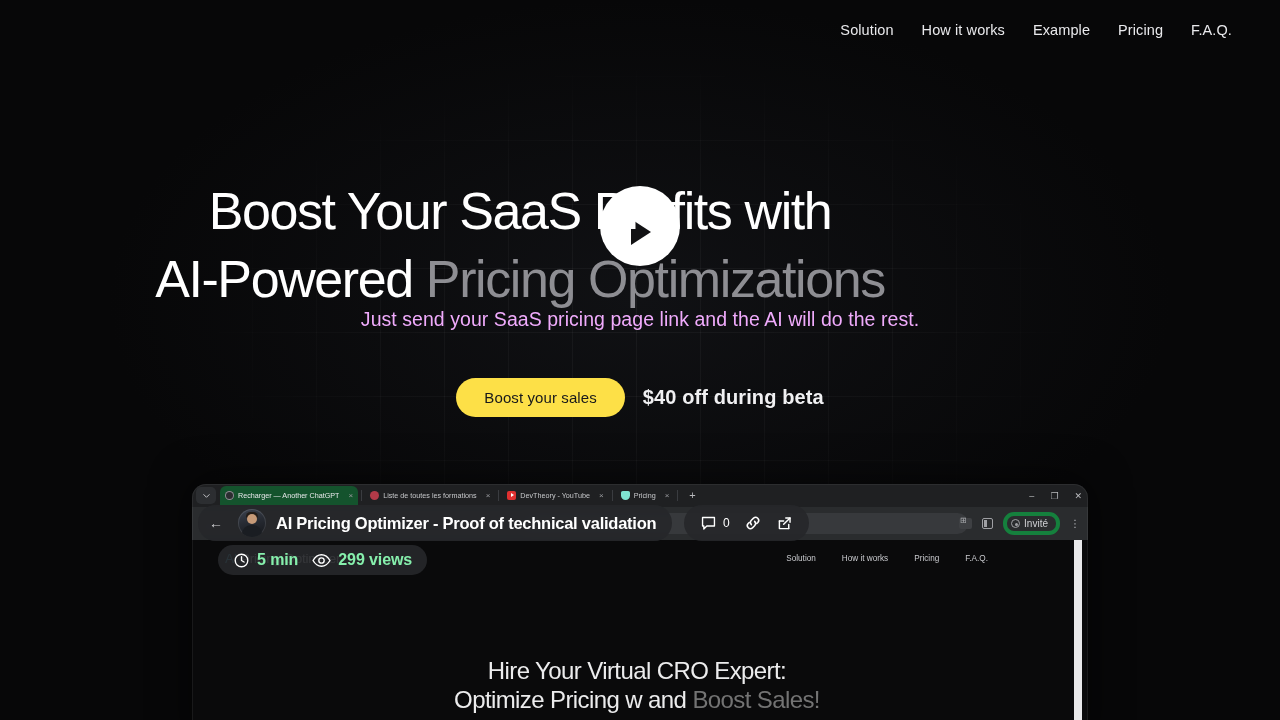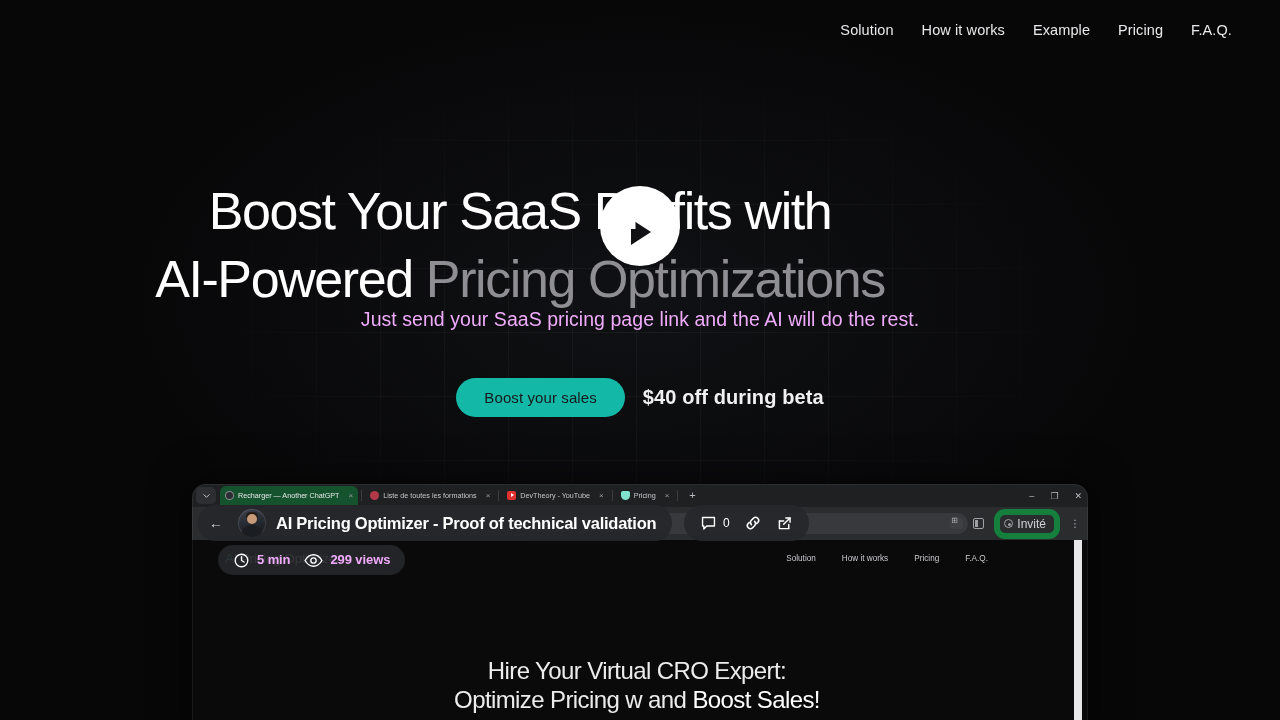--- a/index.html
+++ b/index.html
@@ -64,21 +64,21 @@
   .subhead{
     position:absolute; left:0; top:308px; width:1280px; text-align:center;
     font-size:19.5px; color:#f0abfc; letter-spacing:0.05px; font-weight:400;
   }
 
   .cta-row{
     position:absolute; left:0; top:378px; width:1280px;
     display:flex; align-items:center; justify-content:center; gap:18px;
   }
   .cta-btn{
-    background:#14b8a6; color:#17181b;
+    background:#fde047; color:#17181b;
     border:none; border-radius:999px;
     padding:11px 28px; font-size:15px; font-family:inherit;
     letter-spacing:0.1px; cursor:pointer;
   }
   .cta-note{
     color:#f0f0f2; font-size:20px; font-weight:700; letter-spacing:0.1px;
   }
 
   
   .browser{
@@ -143,22 +143,22 @@
   .tb-right{
     position:absolute; right:8px; top:0; height:33px;
     display:flex; align-items:center; gap:10px; color:#b9babd;
   }
   .tb-icon-box{ width:11px; height:11px; border:1px solid #9fa0a4; border-radius:2px; position:relative; }
   .tb-icon-box:after{ content:""; position:absolute; left:1px; top:1px; width:3px; height:7px; background:#9fa0a4; }
   .tb-translate{ width:13px; height:11px; border-radius:2px; background:#3e4043; position:relative; }
   .tb-translate:after{ content:"⊞"; position:absolute; left:1px; top:-2px; font-size:8px; color:#a8a9ad; }
   .guest-pill{
     display:flex; align-items:center; gap:4px;
-    border:6px solid #15803d; border-radius:11px; padding:2px 8px 2px 4px;
-    font-size:12px; color:#d0d1d4;text-align:right;
+    border:4px solid #15803d; border-radius:11px; padding:2px 8px 2px 4px;
+    font-size:10px; color:#d0d1d4;text-align:right;
   }
   .guest-dot{ width:9px; height:9px; border-radius:50%; border:1px solid #9fa0a4; position:relative; }
   .guest-dot:after{ content:""; position:absolute; left:2.5px; top:2.5px; width:3px; height:3px; border-radius:50%; background:#9fa0a4; }
   .kebab{ font-size:10px; color:#b9babd; letter-spacing:0; line-height:1; }
 
   
   .page{
     position:absolute; left:0; top:56px; width:896px; height:204px;
     background:#0a0a0b; overflow:hidden;
   }
@@ -177,21 +177,21 @@
   .page-logo .ai{ color:#4bc8e8; }
   .page-nav{
     position:absolute; right:100px; top:14px; display:flex; gap:26px;
   }
   .page-nav span{ color:#c9cace; font-size:8.2px; white-space:nowrap; }
   .page-headline{
     position:absolute; left:0; top:116px; width:890px; text-align:center;
     font-size:24px; line-height:1.22; letter-spacing:-0.6px; color:#ececed; font-weight:400;
   }
   .page-headline .ph2{ display:block; }
-  .page-headline .ph-muted{ color:#ffffff; }
+  .page-headline .ph-muted{ color:#737373; }
   .play-circle{
     position:absolute; left:calc(50% - 40px); top:186px;
     width:80px; height:80px; border-radius:50%; background:#ffffff; z-index:6;
   }
   .play-tri{
     position:absolute; left:calc(50% - 9px); top:219px;
     width:0; height:0;
     border-left:20px solid #121214;
     border-top:13px solid transparent; border-bottom:13px solid transparent;
     z-index:7;
@@ -236,21 +236,21 @@
   .vtool{ display:flex; align-items:center; gap:6px; color:#fff; }
   .vtool .cnt{ font-size:12px; color:#fff; }
   .vtool svg{ display:block; }
 
   .stats-pill{
     position:absolute; left:218px; top:545px; height:30px;
     background:rgba(38,39,42,0.93); border-radius:15px;
     display:flex; align-items:center; gap:14px; padding:0 15px;
     z-index:30;
   }
-  .stat{ display:flex; align-items:flex-start; gap:7px; color:#f0abfc; font-size:13px; font-weight:700; letter-spacing:-0.1px;}
+  .stat{ display:flex; align-items:flex-end; gap:7px; color:#86efac; font-size:16px; font-weight:700; letter-spacing:-0.1px;}
   .stat svg{ display:block; }
 </style>
 </head>
 <body>
 
 <div id="stage">
 
   <div class="vignette"></div>
   <div class="grid-layer"></div>
 

